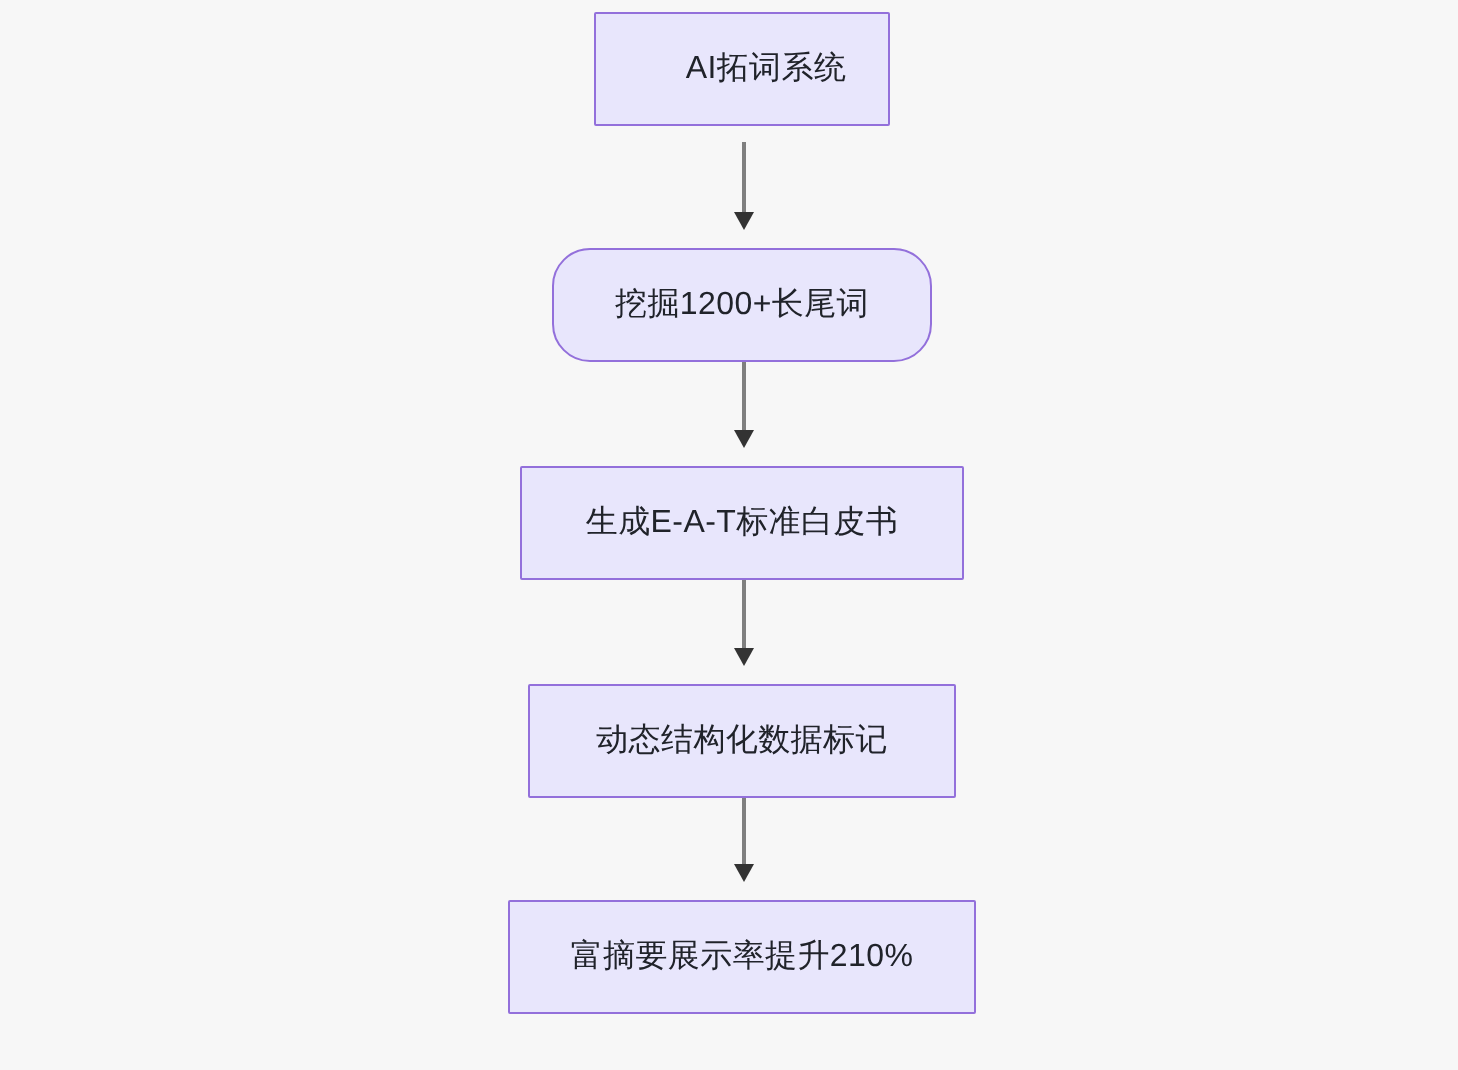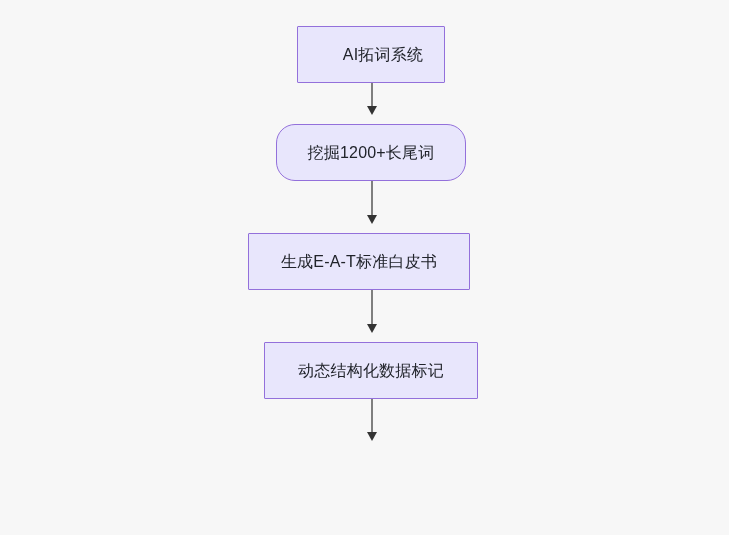--- a/index.html
+++ b/index.html
@@ -70,25 +70,28 @@
       <div class="edge-head" style="top: 34px; border-top-color: rgb(51, 51, 51);"></div>
     </div>
     <div class="edge" style="left: 371px; top: 290px; width: 2px; height: 43px;">
       <div class="edge-line" style="height: 36px; background: rgb(127, 127, 127);"></div>
       <div class="edge-head" style="top: 34px; border-top-color: rgb(51, 51, 51);"></div>
     </div>
     <div class="edge" style="left: 371px; top: 399px; width: 2px; height: 42px;">
       <div class="edge-line" style="height: 35px; background: rgb(127, 127, 127);"></div>
       <div class="edge-head" style="top: 33px; border-top-color: rgb(51, 51, 51);"></div>
     </div>
-    <div class="node" style="left: 297px; top: 26px; width: 148px; height: 57px; background: rgb(232, 230, 252); border-color: rgb(147, 112, 219); padding-left: 24px;">
+    <div class="node" style="left: 297px; top: 6px; width: 148px; height: 57px; background: rgb(232, 230, 252); border-color: rgb(147, 112, 219); padding-left: 24px;">
       <span class="node-label" style="color: rgb(32, 35, 42);">AI拓词系统</span>
     </div>
     <div class="node" style="left: 276px; top: 124px; width: 190px; height: 57px; background: rgb(232, 230, 252); border-color: rgb(147, 112, 219); border-radius: 19px;">
       <span class="node-label" style="color: rgb(32, 35, 42);">挖掘1200+长尾词</span>
     </div>
-    <div class="node" style="left: 248px; top: 233px; width: 222px; height: 57px; background: rgb(232, 230, 252); border-color: rgb(147, 112, 219);">
+    <div class="node" style="left: 260px; top: 233px; width: 222px; height: 57px; background: rgb(232, 230, 252); border-color: rgb(147, 112, 219);">
       <span class="node-label" style="color: rgb(32, 35, 42);">生成E-A-T标准白皮书</span>
     </div>
     <div class="node" style="left: 264px; top: 342px; width: 214px; height: 57px; background: rgb(232, 230, 252); border-color: rgb(147, 112, 219);">
       <span class="node-label" style="color: rgb(32, 35, 42); text-align: center;">动态结构化数据标记</span>
     </div>
+    <div class="node" style="left: 254px; top: 450px; width: 234px; height: 57px; background: rgb(232, 230, 252); border-color: rgb(147, 112, 219);">
+      <span class="node-label" style="color: rgb(32, 35, 42);">富摘要展示率提升210%</span>
+    </div>
   </div>
 
 </body></html>

